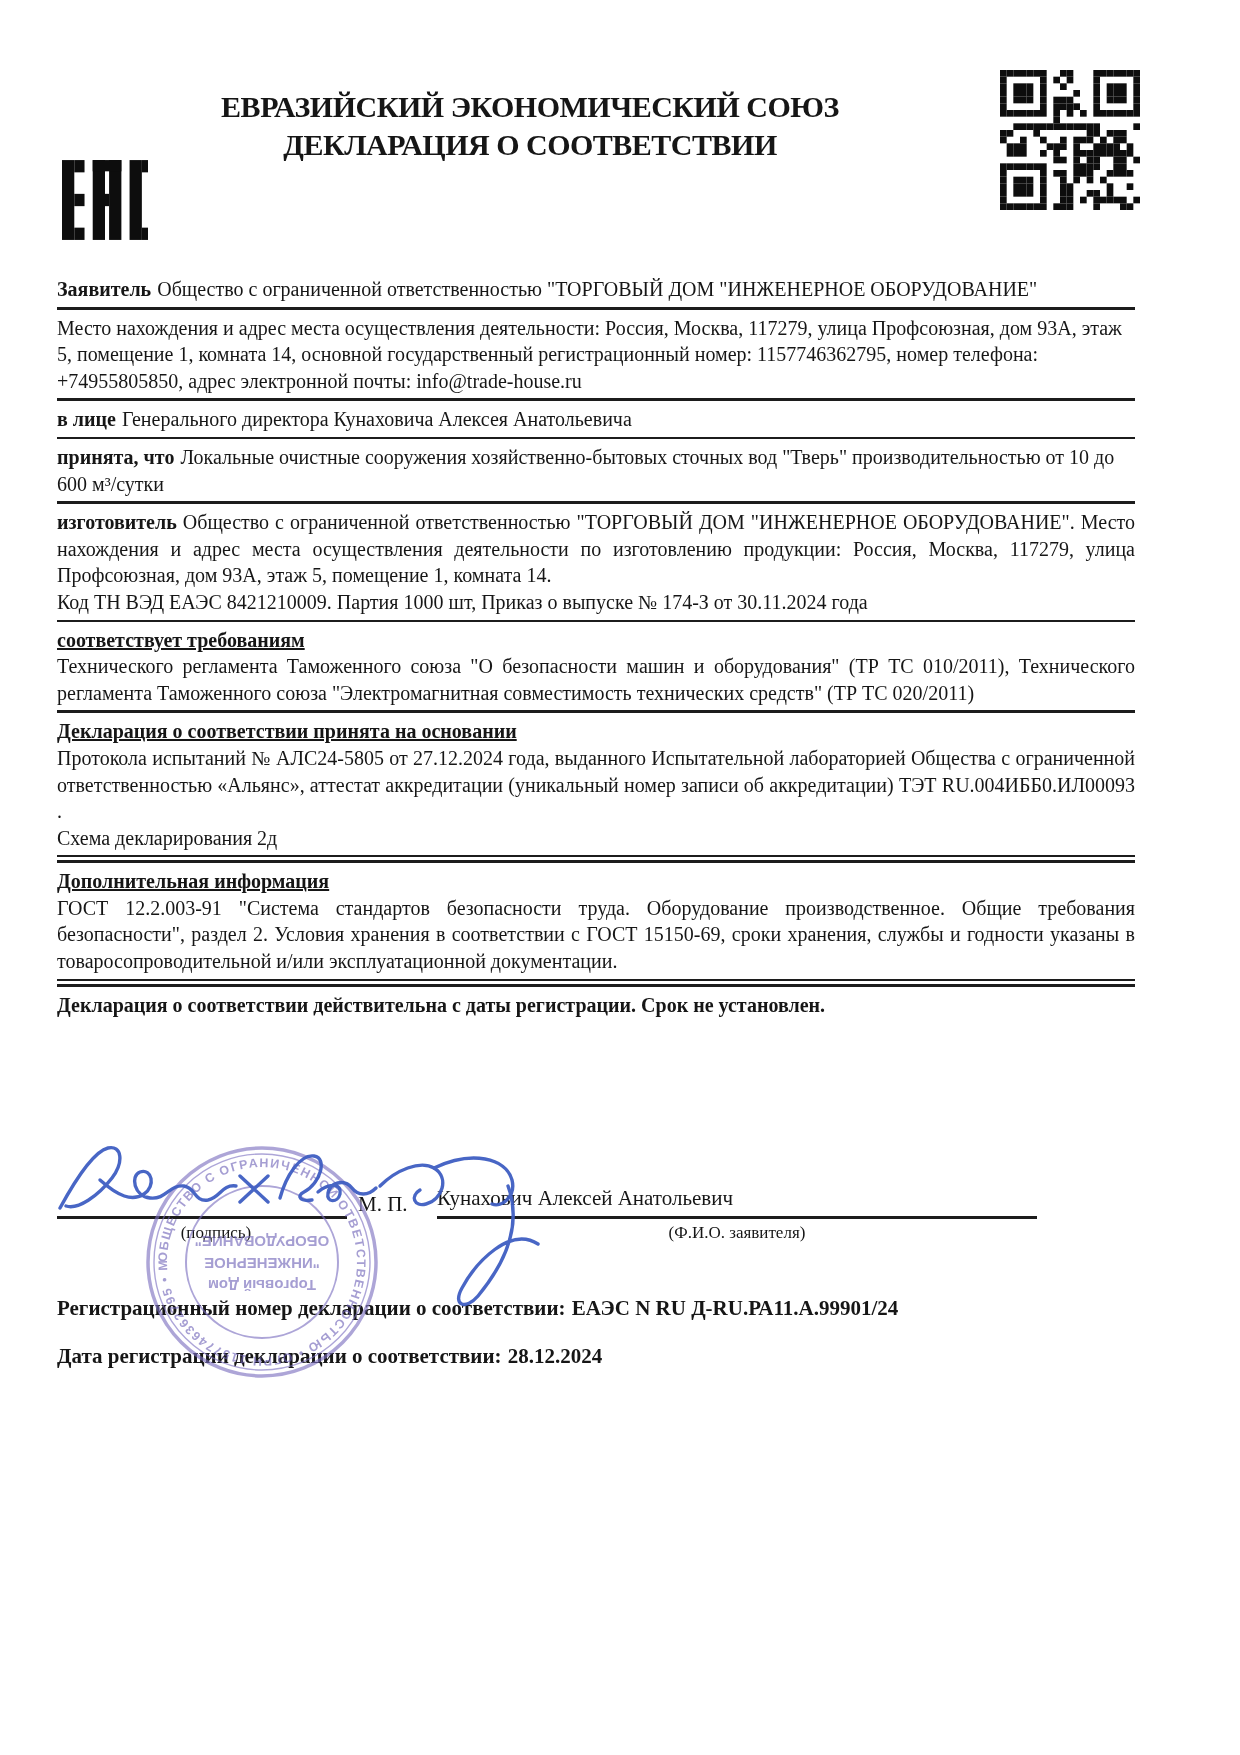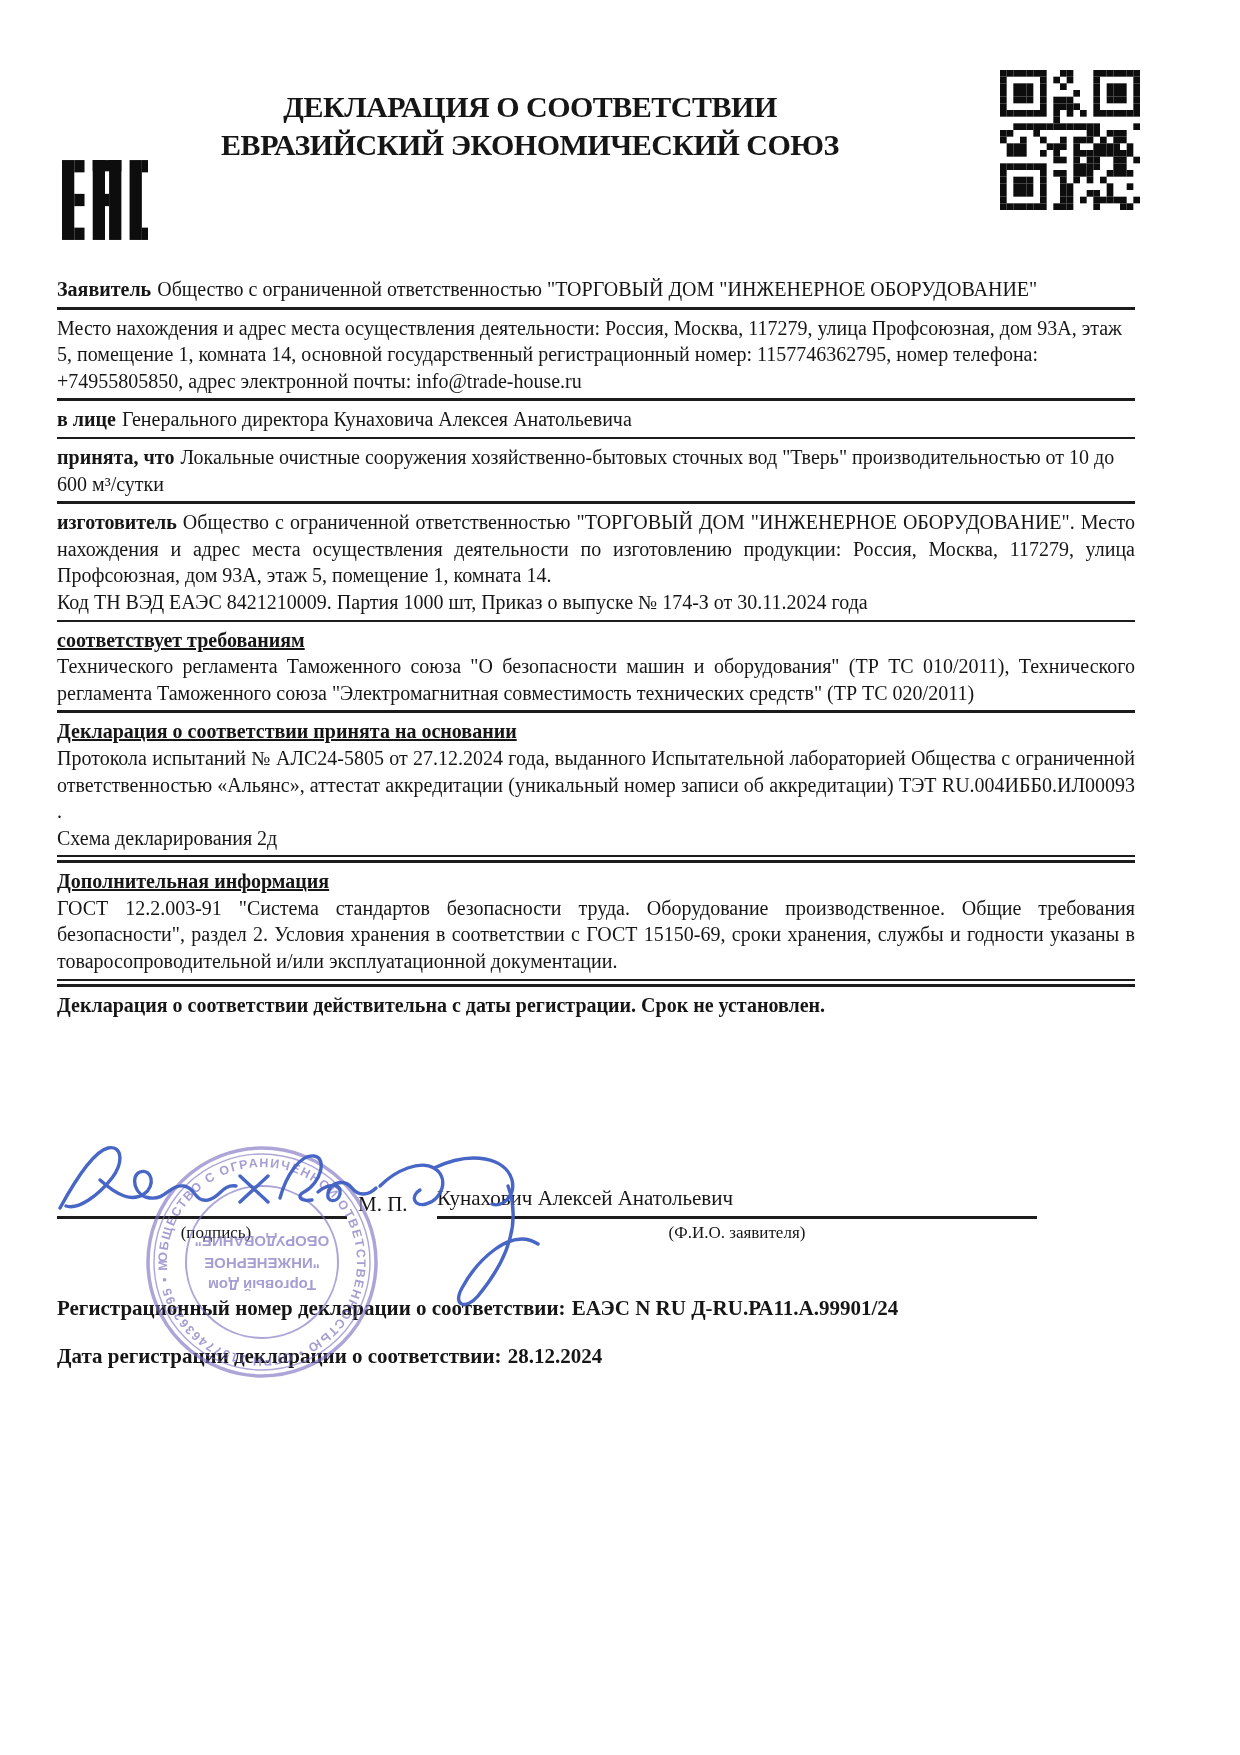--- a/index.html
+++ b/index.html
@@ -38,22 +38,22 @@
   .regline b{margin-right:.30em;}
   .reg-number{top:1296px;}
   .reg-date{top:1344px;}
 
   .overlay{position:absolute;left:0;top:0;width:1240px;height:1755px;pointer-events:none;}
 </style>
 </head>
 <body>
 
 <div class="title-block">
+  <div class="title-line">ЕВРАЗИЙСКИЙ ЭКОНОМИЧЕСКИЙ СОЮЗ</div>
   <div class="title-line">ДЕКЛАРАЦИЯ О СООТВЕТСТВИИ</div>
-  <div class="title-line">ЕВРАЗИЙСКИЙ ЭКОНОМИЧЕСКИЙ СОЮЗ</div>
 </div>
 
 <svg class="eac-logo" viewBox="0 0 84 78" xmlns="http://www.w3.org/2000/svg">
   <g fill="#0d0d0d">
     <rect x="0" y="0" width="12" height="78"></rect>
       <rect x="12" y="0" width="10" height="12"></rect>
     <rect x="12" y="33" width="10" height="12"></rect>
       <rect x="12" y="66" width="10" height="12"></rect>
     <rect x="30" y="0" width="12" height="78"></rect>
       <rect x="46" y="0" width="12" height="78"></rect>

